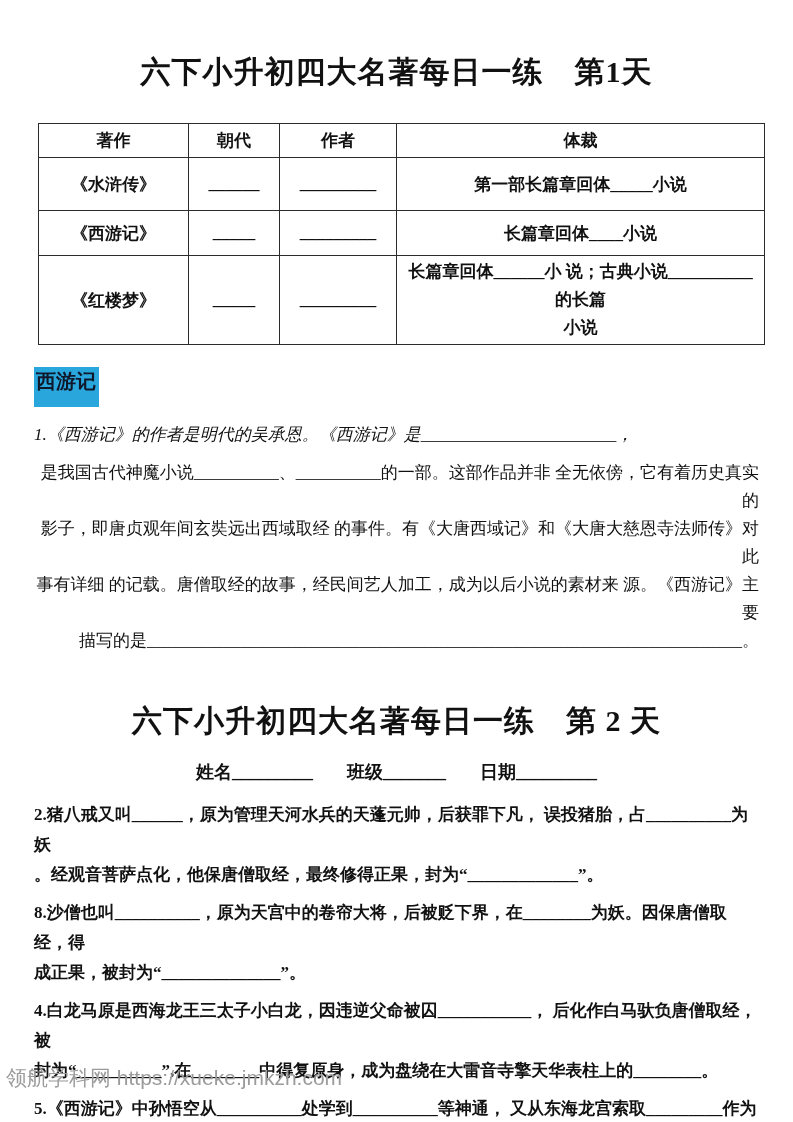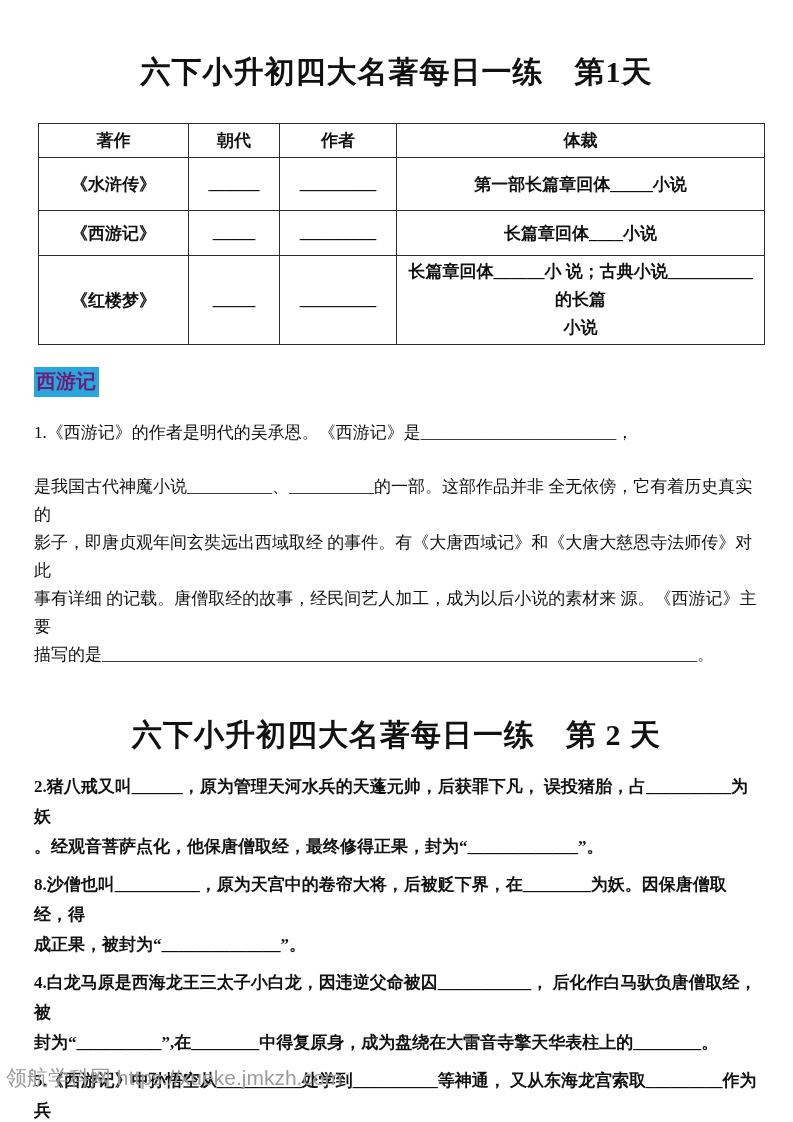--- a/index.html
+++ b/index.html
@@ -56,32 +56,32 @@
   tr.r1{height:48px;}
   tr.r2{height:53px;}
   tr.r3{height:45px;}
   tr.r4{height:67px;}
   th.genre-hdr{text-align:center;padding-left:150px;}
   td.genre-left{text-align:left;white-space:pre-line;line-height:28px;}
   .section-heading{margin:22px 0 0 28px;}
   .hl{
     display:inline-block;
     background:var(--highlight);
-    color:#701a75;
+    color:#0f172a;
     font-weight:bold;
     font-size:20px;
-    padding:1px 3px 2px 2px;
+    padding:1px 3px 12px 2px;
   }
   .q{
     margin:0 28px;
     font-size:17px;
   }
   .q.prewrap{white-space:pre-line;}
-  .q1-first{margin-top:24px;line-height:24px;}
-  .q1-body{margin-top:28px;line-height:28px;}
+  .q1-first{margin-top:16px;line-height:24px;font-style:italic;}
+  .q1-body{margin-top:12px;line-height:28px;text-align:right;}
   .day2-q{
     font-weight:bold;
     line-height:30px;
     margin-top:8px;
   }
   .q2{margin-top:16px;}
   .watermark{
     position:absolute;
     left:0;right:0;
     top:1064px;
@@ -141,20 +141,23 @@
   </div>
 
   <p class="q q1-first">1.《西游记》的作者是明代的吴承恩。《西游记》是_______________________，</p>
   <p class="q prewrap q1-body">是我国古代神魔小说__________、__________的一部。这部作品并非 全无依傍，它有着历史真实的
 影子，即唐贞观年间玄奘远出西域取经 的事件。有《大唐西域记》和《大唐大慈恩寺法师传》对此
 事有详细 的记载。唐僧取经的故事，经民间艺人加工，成为以后小说的素材来 源。《西游记》主要
 描写的是______________________________________________________________________。</p>
 
   <h1 class="doc-title title-2">六下小升初四大名著每日一练　第 2 天</h1>
 
+  <div class="fields-line">
+    <span class="field">姓名_________</span><span class="field">班级_______</span><span class="field">日期_________</span>
+  </div>
 
   <p class="q prewrap day2-q q2">2.猪八戒又叫______，原为管理天河水兵的天蓬元帅，后获罪下凡， 误投猪胎，占__________为妖
 。经观音菩萨点化，他保唐僧取经，最终修得正果，封为“_____________”。</p>
   <p class="q prewrap day2-q">8.沙僧也叫__________，原为天宫中的卷帘大将，后被贬下界，在________为妖。因保唐僧取经，得
 成正果，被封为“______________”。</p>
   <p class="q prewrap day2-q">4.白龙马原是西海龙王三太子小白龙，因违逆父命被囚___________， 后化作白马驮负唐僧取经，被
 封为“__________”,在________中得复原身，成为盘绕在大雷音寺擎天华表柱上的________。</p>
   <p class="q prewrap day2-q">5.《西游记》中孙悟空从__________处学到__________等神通， 又从东海龙宫索取_________作为兵
 器，因大闹天宫被如来佛祖压在五行山下，受苦五百多年。后受__________规劝而皈依佛门，给
 ______做了大徒弟，取名_______。</p>

